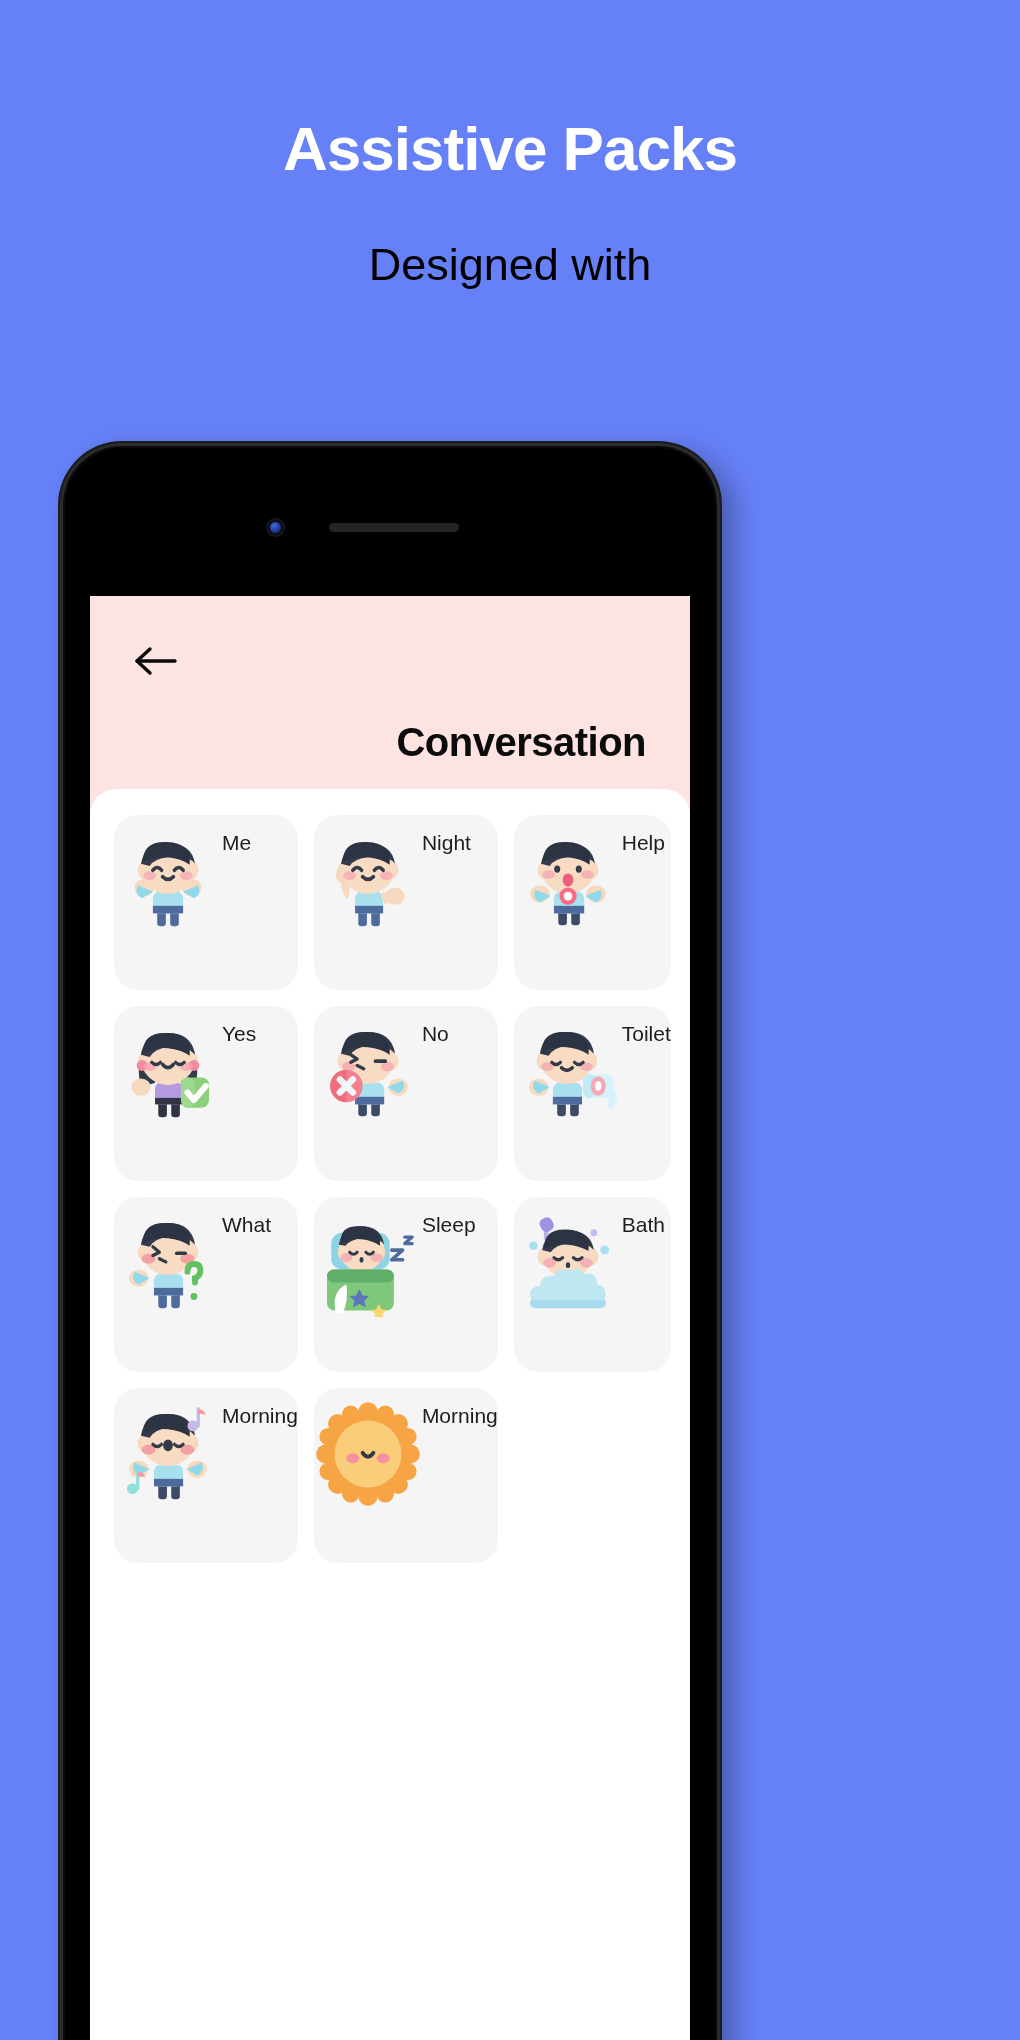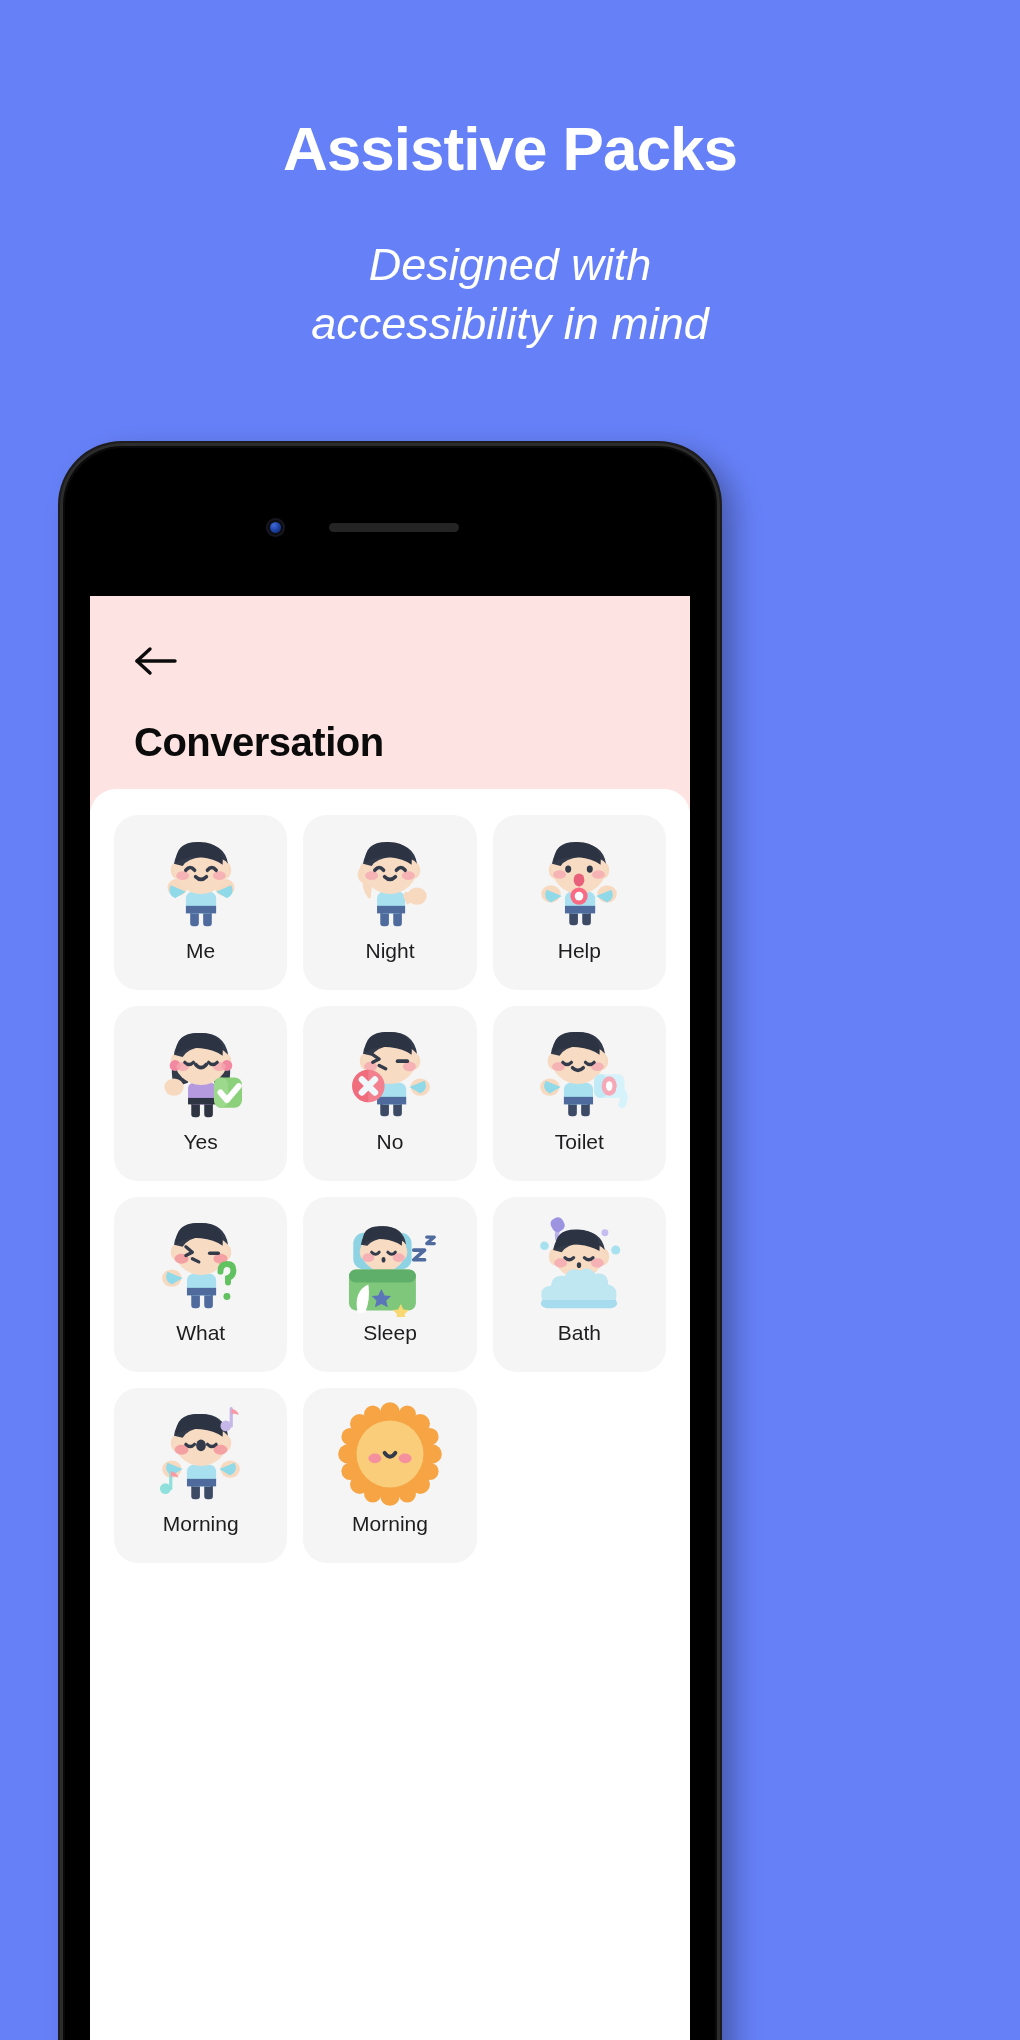--- a/index.html
+++ b/index.html
@@ -15,26 +15,25 @@
   .promo { width:100%; padding-top:96px; text-align:center; }
   .promo-title {
     color:#ffffff;
     font-size:62px;
     font-weight:bold;
     letter-spacing:-1px;
     line-height:1.05;
     margin-top:20px;
   }
   .promo-sub {
-    color:#ffffff;
+    color:#000000;
     font-size:45px;
     font-weight:400;
     line-height:1.32;
     margin-top:54px;
-    font-style:italic;
   }
 
   
   .phone {
     position:absolute;
     left:60px;
     top:443px;
     width:660px;
     height:1660px;
     background:#0a0a0a;
@@ -87,20 +86,21 @@
     left:25px; top:148px;
     width:600px; height:1507px;
     background:#ffffff;
     overflow:hidden;
   }
   .app-header {
     position:relative;
     background:#fde3e2;
     height:215px;
     padding:48px 44px 0 44px;
+    text-align:right;
   }
   .back-arrow { width:44px; height:34px; display:block; }
   .app-title {
     margin-top:42px;
     font-size:40px;
     font-weight:bold;
     color:#0b0b0b;
     letter-spacing:-0.5px;
   }
   .sheet {
@@ -114,41 +114,40 @@
   .grid {
     display:grid;
     grid-template-columns:repeat(3,1fr);
     gap:16px;
   }
   .tile {
     background:#f5f5f5;
     border-radius:24px;
     height:175px;
     display:flex;
-    flex-direction:column;
-    align-items:center;
+    flex-direction:row;
+    align-items:flex-start;
     justify-content:flex-start;
     padding-top:12px;
   }
   .tile-art { width:108px; height:108px; display:block; }
   .tile-label {
     margin-top:4px;
     font-size:21px;
     color:#1d1d1f;
     font-family:"Liberation Sans", sans-serif;
   }
 </style>
 </head>
 <body>
 
 <div class="promo">
   <div class="promo-title">Assistive Packs</div>
   <div class="promo-sub">
     <div>Designed with</div>
-    <div>accessibility in mind</div>
   </div>
 </div>
 
 <div class="phone">
   <div class="phone-inner">
 
     <div class="notch-row">
       <div class="camera"></div>
       <div class="speaker"></div>
     </div>

